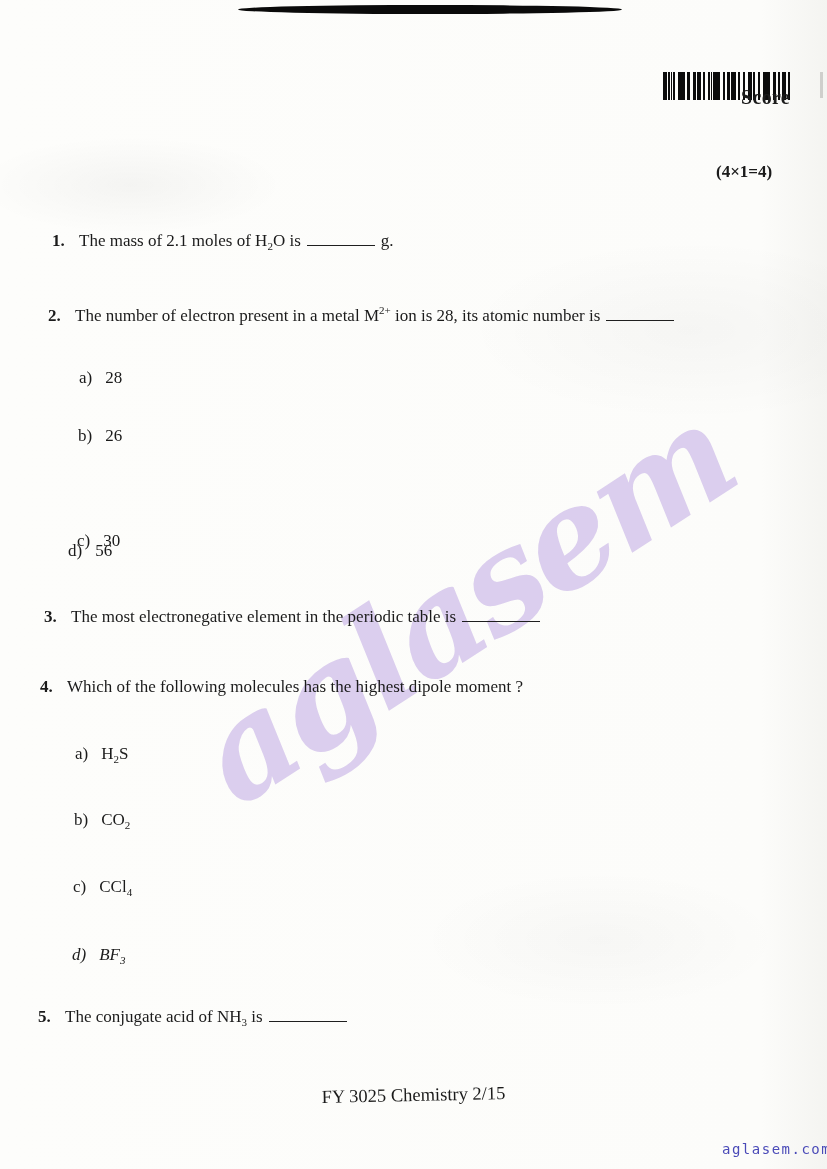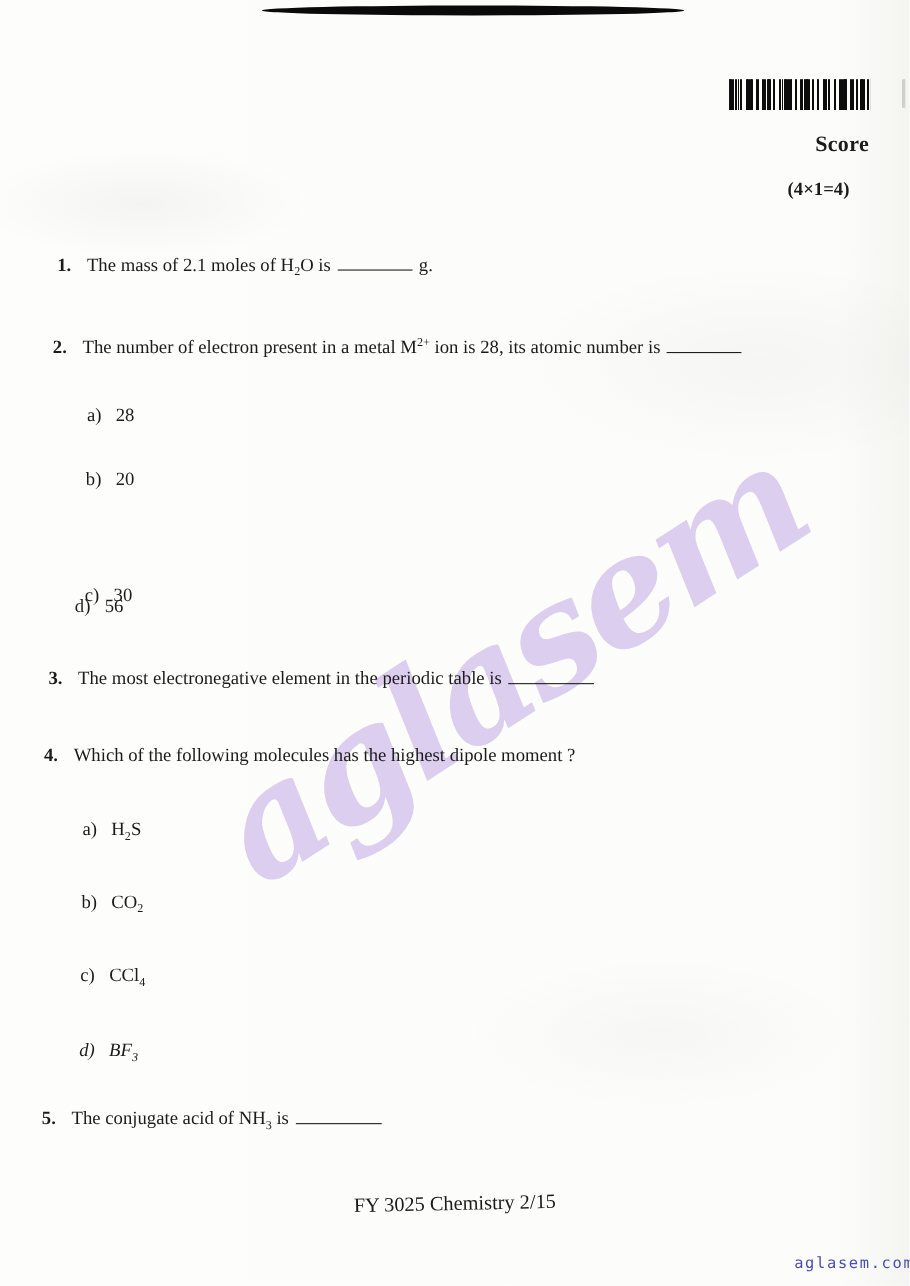--- a/index.html
+++ b/index.html
@@ -33,21 +33,21 @@
   }
   .barcode {
     position: absolute; left: 663px; top: 72px;
     width: 128px; height: 28px;
     background:
       repeating-linear-gradient(90deg, #0c0c0c 0 2px, transparent 2px 5px),
       repeating-linear-gradient(90deg, #0c0c0c 0 1px, transparent 1px 8px),
       repeating-linear-gradient(90deg, #0c0c0c 0 4px, transparent 4px 17px);
   }
   .score {
-    position: absolute; left: 688px; top: 120px; width: 102px;
+    position: absolute; left: 688px; top: 86px; width: 102px;
     text-align: right; font-size: 20px; font-weight: bold; letter-spacing: 0.3px;
   }
   .instruction {
     position: absolute; left: 42px; top: 164px;
     font-size: 17px; font-weight: bold; white-space: nowrap; letter-spacing: 0.2px;
   }
   .marks {
     position: absolute; left: 716px; top: 162px;
     font-size: 17px; font-weight: bold; white-space: nowrap;
   }
@@ -117,21 +117,21 @@
 
     <div class="q" style="left:48px; top:306px;">
       <span class="qnum">2.</span>
       <span class="qtext"><span>The number of electron present in a metal M</span><sup>2+</sup> <span>ion is 28, its atomic number is</span><span class="blank w68"></span></span>
     </div>
 
     <div class="opt" style="left:79px; top:368px;">
       <span class="olabel">a)</span><span>28</span>
     </div>
     <div class="opt" style="left:78px; top:426px;">
-      <span class="olabel">b)</span><span>20</span>
+      <span class="olabel">b)</span><span>26</span>
     </div>
     <div class="opt" style="left:77px; top:483px;margin-top:48px;">
       <span class="olabel">c)</span><span>30</span>
     </div>
     <div class="opt" style="left:68px; top:541px;">
       <span class="olabel">d)</span><span>56</span>
     </div>
 
     <div class="q" style="left:44px; top:607px;">
       <span class="qnum">3.</span>

